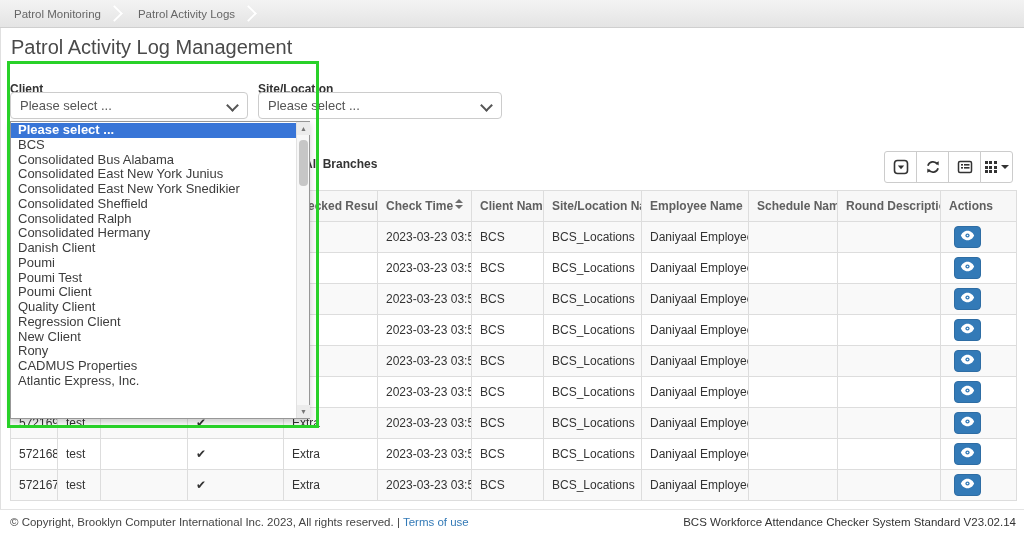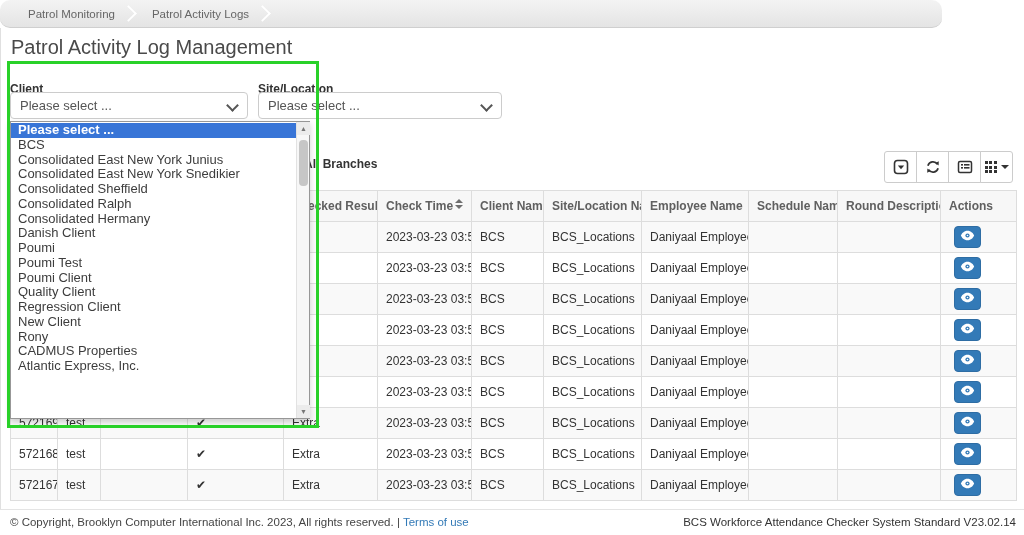--- a/index.html
+++ b/index.html
@@ -2,24 +2,24 @@
 <html><head>
 <meta charset="utf-8">
 <style>
   html,body{margin:0;padding:0;background:#fff;}
   .screen{
     position:relative;width:1024px;height:535px;overflow:hidden;background:#fff;
     font-family:"Liberation Sans",sans-serif;color:#333;
   }
   
   .breadcrumb-bar{
-    position:absolute;left:0;top:0;width:942px;height:28px;
+    position:absolute;left:0;top:0;width:1024px;height:28px;
     background:linear-gradient(#f3f3f3,#e4e4e4);
     border-bottom:1px solid #cfcfcf;
-    display:flex;align-items:center;padding-left:28px;box-sizing:border-box;border-radius:10px;
+    display:flex;align-items:center;padding-left:14px;box-sizing:border-box;
   }
   .crumb{font-size:11.5px;color:#666;white-space:nowrap;cursor:pointer;}
   .crumb-sep{
     width:16px;height:16px;border-top:3px solid #fff;border-right:3px solid #fff;
     transform:rotate(45deg) scale(.62);margin:0 14px 0 4px;flex:0 0 auto;
   }
   
   .page-title{position:absolute;left:11px;top:36px;font-size:20px;color:#4a4a4a;}
   
   .filter-label{position:absolute;top:70px;font-size:12px;font-weight:bold;color:#333;margin-top:12px;}
@@ -367,20 +367,21 @@
                 <circle cx="8" cy="6" r="0.9" fill="#fff"></circle>
               </svg></button></td>
         </tr>
       </tbody>
   </table>
 
   <div class="dropdown-panel">
     <div class="dropdown-options">
         <div class="opt sel">Please select ...</div>
         <div class="opt">BCS</div>
+        <div class="opt">Consolidated Bus Alabama</div>
         <div class="opt">Consolidated East New York Junius</div>
         <div class="opt">Consolidated East New York Snedikier</div>
         <div class="opt">Consolidated Sheffield</div>
         <div class="opt">Consolidated Ralph</div>
         <div class="opt">Consolidated Hermany</div>
         <div class="opt">Danish Client</div>
         <div class="opt">Poumi</div>
         <div class="opt">Poumi Test</div>
         <div class="opt">Poumi Client</div>
         <div class="opt">Quality Client</div>

